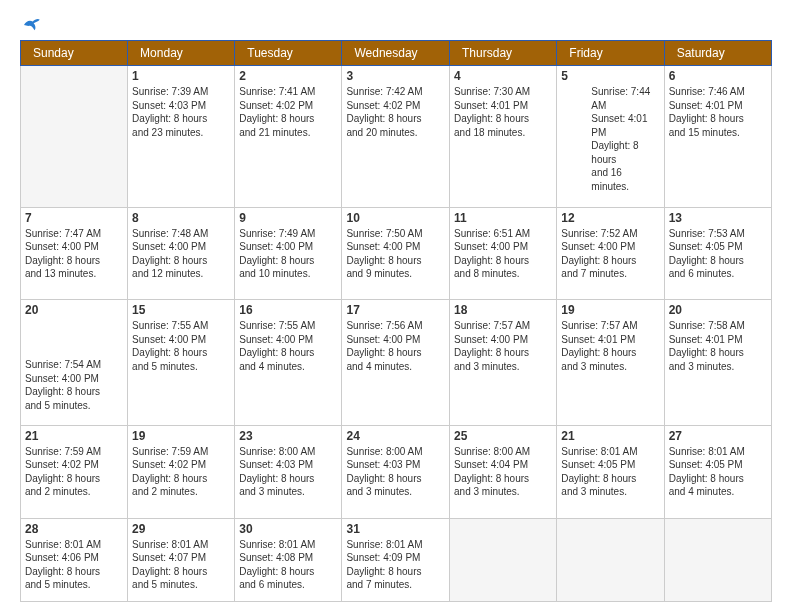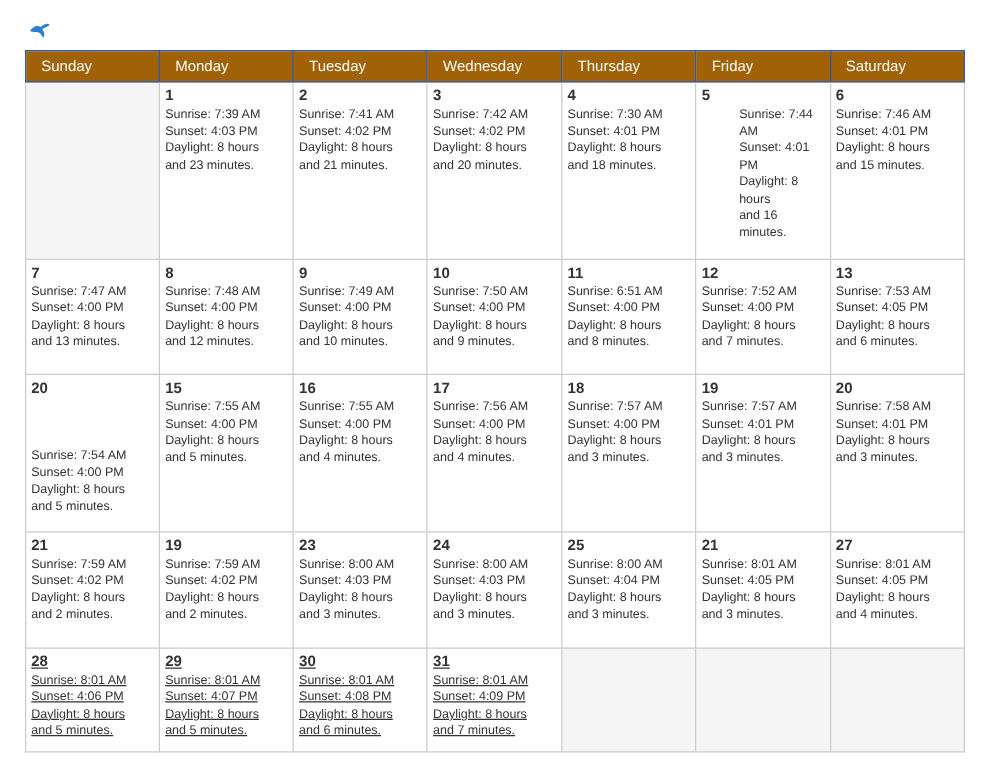--- a/index.html
+++ b/index.html
@@ -88,21 +88,20 @@
       color: #333;
       margin-bottom: 2px;
     }
     .day-info {
       font-size: 10px;
       color: #333;
       line-height: 1.35;
     }
     .last-row td {
       height: 70px;
-      text-decoration: underline;
     }
   </style>
 </head>
 <body>
 
 <div class="page">
   <div class="header">
     <div class="logo">
       <div style="display:flex;align-items:center;">
         <span class="logo-text">

